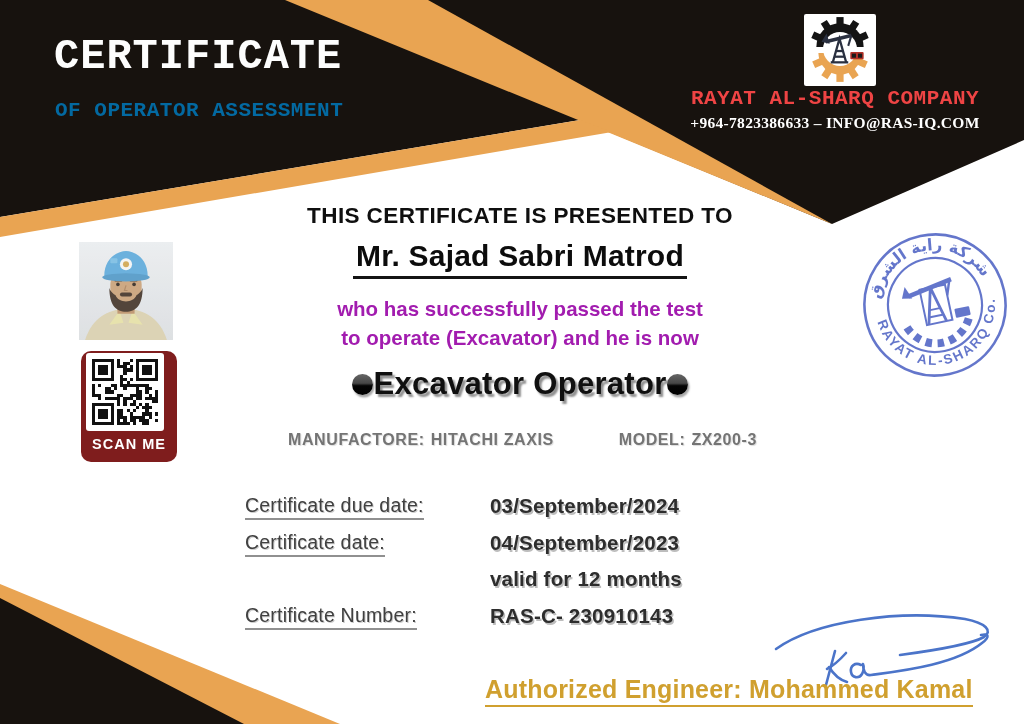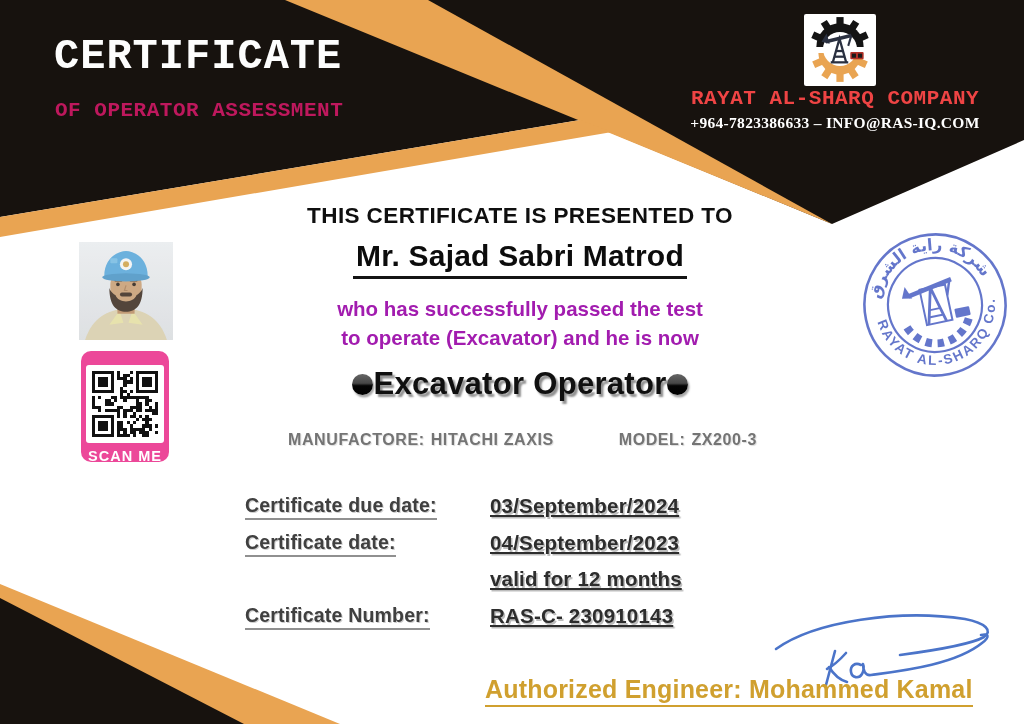--- a/index.html
+++ b/index.html
@@ -6,21 +6,21 @@
   .cert{
     position:relative;width:1024px;height:724px;background:#fff;overflow:hidden;
     font-family:"Liberation Sans","DejaVu Sans",sans-serif;
   }
   .abs{position:absolute;}
   svg{display:block;}
 
   
   .mono{font-family:"Liberation Mono","DejaVu Sans Mono",monospace;font-weight:bold;}
   .cert-title{left:54px;top:36px;font-size:42px;letter-spacing:1px;color:#fdfdfd;line-height:1;}
-  .cert-subtitle{left:55px;top:100px;font-size:21px;letter-spacing:0.5px;color:#be185d;line-height:1;}
+  .cert-subtitle{left:55px;top:100px;font-size:21px;letter-spacing:0.5px;color:#0369a1;line-height:1;}
   .company-name{left:655px;top:88px;width:360px;text-align:center;font-size:21px;letter-spacing:0.5px;color:#ef4444;line-height:1;}
   .company-contact{left:655px;top:114px;width:360px;text-align:center;
     font-family:"Liberation Serif","DejaVu Serif",serif;font-weight:bold;font-size:15.5px;color:#ffffff;letter-spacing:0.3px;}
 
   
   .logo-box{left:804px;top:14px;width:72px;height:72px;}
 
   
   .intro{left:230px;top:203px;width:580px;text-align:center;font-size:22.5px;font-weight:bold;color:#0f0f0f;letter-spacing:0.4px;}
   .name-wrap{left:230px;top:239px;width:580px;text-align:center;}
@@ -34,38 +34,38 @@
     box-shadow:1.5px 2.5px 2px rgba(0,0,0,0.35);}
   .role-title{font-size:31px;font-weight:bold;color:#101010;letter-spacing:0.3px;
     text-shadow:2.5px 3px 2px #8f8f8f;}
   .equip-row{left:288px;top:431px;width:475px;display:flex;justify-content:space-between;
     font-size:16px;font-weight:bold;color:#747474;letter-spacing:0.6px;
     text-shadow:1px 1px 1px #dcdcdc;}
   .equip-item span{margin-right:6px;}
 
   
   .photo{left:79px;top:242px;width:94px;height:98px;}
-  .qr-frame{left:81px;top:351px;width:88px;height:111px;background:#ec4899;border-radius:10px;
-    box-sizing:border-box;padding:14px 5px 0;}
+  .qr-frame{left:81px;top:351px;width:96px;height:111px;background:#7f1d1d;border-radius:10px;
+    box-sizing:border-box;padding:2px 5px 0;}
   .qr-inner{background:#fff;border-radius:3px;width:78px;height:78px;display:flex;align-items:center;justify-content:center;}
   .qr-label{height:26px;display:flex;align-items:center;justify-content:center;
     color:#fff;font-size:14.5px;font-weight:bold;letter-spacing:1px;}
 
   
   .stamp{left:861px;top:231px;width:148px;height:148px;opacity:0.85;}
   .signature{left:760px;top:597px;width:250px;height:92px;}
 
   
   .details{left:245px;top:494px;width:520px;}
   .drow{position:relative;height:36.5px;}
-  .dlabel{display:inline-block;font-size:19.5px;font-weight:bold;color:#404040;
+  .dlabel{display:inline-block;font-size:19.5px;font-weight:normal;color:#404040;
     letter-spacing:0.2px;text-shadow:1px 1px 0 #cecece;
     border-bottom:2px solid #909090;padding-bottom:1px;}
   .dvalue{position:absolute;left:245px;top:0;font-size:20.5px;font-weight:bold;color:#2d2d2d;
-    letter-spacing:0.2px;text-shadow:1.5px 1.5px 0 #bdbdbd;text-decoration:underline;}
+    letter-spacing:0.2px;text-shadow:1.5px 1.5px 0 #bdbdbd;}
 
   
   .authorized{left:485px;top:675px;font-size:25px;font-weight:bold;
     color:var(--gold-text,#d0a02f);border-bottom:2.5px solid var(--gold-text,#d0a02f);
     padding-bottom:1px;letter-spacing:0.2px;}
 </style>
 </head>
 <body>
 
 <div class="cert">

